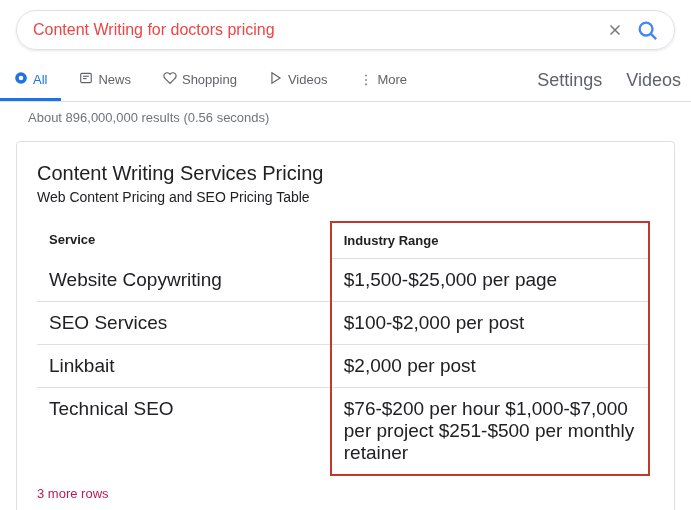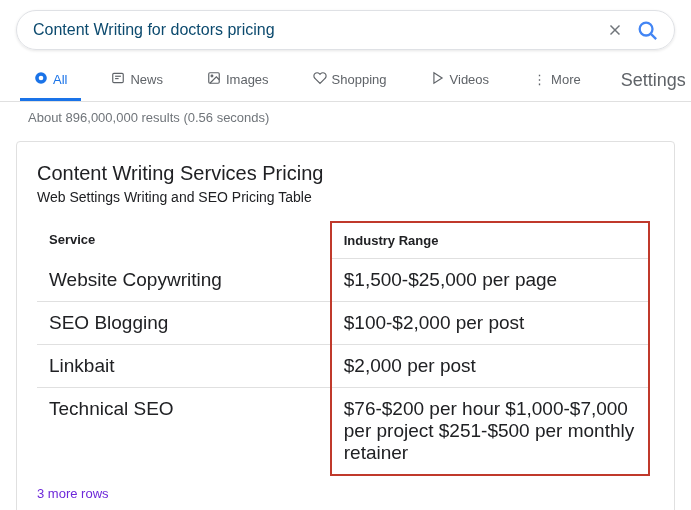--- a/index.html
+++ b/index.html
@@ -20,21 +20,21 @@
       border-radius: 24px;
       margin: 10px 16px;
       padding: 8px 16px;
       box-shadow: 0 1px 3px rgba(0,0,0,0.1);
     }
     .search-input {
       flex: 1;
       border: none;
       outline: none;
       font-size: 16px;
-      color: #0c4a6e;
+      color: #ef4444;
       background: transparent;
     }
     .search-bar-icons {
       display: flex;
       align-items: center;
       gap: 12px;
     }
     .icon-btn {
       background: none;
       border: none;
@@ -42,22 +42,22 @@
       display: flex;
       align-items: center;
       justify-content: center;
     }
 
     
     .nav-tabs {
       display: flex;
       align-items: center;
       border-bottom: 1px solid #e0e0e0;
-      padding: 0 20px;
-      gap: 16px;
+      padding: 0 0;
+      gap: 4px;
       text-align: center;
     }
     .nav-tab {
       display: flex;
       align-items: center;
       gap: 5px;
       padding: 10px 14px;
       cursor: pointer;
       font-size: 13px;
       color: #5f6368;
@@ -128,21 +128,21 @@
     }
     .pricing-table tr:first-child th,
     .pricing-table tr:first-child td {
       border-top: none;
     }
     .col-service {
       width: 48%;
     }
 
     .more-rows-link {
-      color: #6d28d9;
+      color: #be185d;
       font-size: 13px;
       cursor: pointer;
       text-decoration: none;
       display: inline-block;
       margin-top: 10px;
     }
 
     
     .table-wrapper {
       position: relative;
@@ -185,30 +185,20 @@
         <rect x="3" y="4" width="18" height="16" rx="2"></rect>
         <line x1="7" y1="9" x2="17" y2="9"></line>
         <line x1="7" y1="13" x2="13" y2="13"></line>
       </svg>
     </span>
     <span>News</span>
   </a>
   <a class="nav-tab">
     <span>
       <svg width="14" height="14" viewBox="0 0 24 24" fill="none" stroke="#5f6368" stroke-width="2">
-        <rect x="3" y="3" width="18" height="18" rx="2"></rect>
-        <circle cx="8.5" cy="8.5" r="1.5"></circle>
-        <polyline points="21 15 16 10 5 21"></polyline>
-      </svg>
-    </span>
-    <span>Images</span>
-  </a>
-  <a class="nav-tab">
-    <span>
-      <svg width="14" height="14" viewBox="0 0 24 24" fill="none" stroke="#5f6368" stroke-width="2">
         <path d="M20.84 4.61a5.5 5.5 0 0 0-7.78 0L12 5.67l-1.06-1.06a5.5 5.5 0 0 0-7.78 7.78l1.06 1.06L12 21.23l7.78-7.78 1.06-1.06a5.5 5.5 0 0 0 0-7.78z"></path>
       </svg>
     </span>
     <span>Shopping</span>
   </a>
   <a class="nav-tab">
     <span>
       <svg width="14" height="14" viewBox="0 0 24 24" fill="none" stroke="#5f6368" stroke-width="2">
         <polygon points="5 3 19 12 5 21 5 3"></polygon>
       </svg>
@@ -224,37 +214,37 @@
     <span class="nav-tools">Videos</span>
   </div>
 </nav>
 
 <div class="results-count">
   <span>About 896,000,000 results (0.56 seconds)</span>
 </div>
 
 <div class="result-card">
   <div class="card-title">Content Writing Services Pricing</div>
-  <div class="card-subtitle">Web Settings Writing and SEO Pricing Table</div>
+  <div class="card-subtitle">Web Content Pricing and SEO Pricing Table</div>
 
   <div class="table-wrapper">
     <table class="pricing-table">
       <thead>
         <tr>
           <th class="col-service">Service</th>
           <th style="border: 2px solid #c0392b; border-bottom: 1px solid #e0e0e0;">Industry Range</th>
         </tr>
       </thead>
       <tbody id="pricing-tbody">
       <tr>
             <td>Website Copywriting</td>
             <td style="border-left: 2px solid rgb(192, 57, 43); border-right: 2px solid rgb(192, 57, 43);">$1,500-$25,000 per page</td>
           </tr>
           <tr>
-            <td>SEO Blogging</td>
+            <td>SEO Services</td>
             <td style="border-left: 2px solid rgb(192, 57, 43); border-right: 2px solid rgb(192, 57, 43);">$100-$2,000 per post</td>
           </tr>
           <tr>
             <td>Linkbait</td>
             <td style="border-left: 2px solid rgb(192, 57, 43); border-right: 2px solid rgb(192, 57, 43);">$2,000 per post</td>
           </tr>
           <tr>
             <td>Technical SEO</td>
             <td style="border-left: 2px solid rgb(192, 57, 43); border-right: 2px solid rgb(192, 57, 43); border-bottom: 2px solid rgb(192, 57, 43);">$76-$200 per hour $1,000-$7,000 per project $251-$500 per monthly retainer</td>
           </tr>

